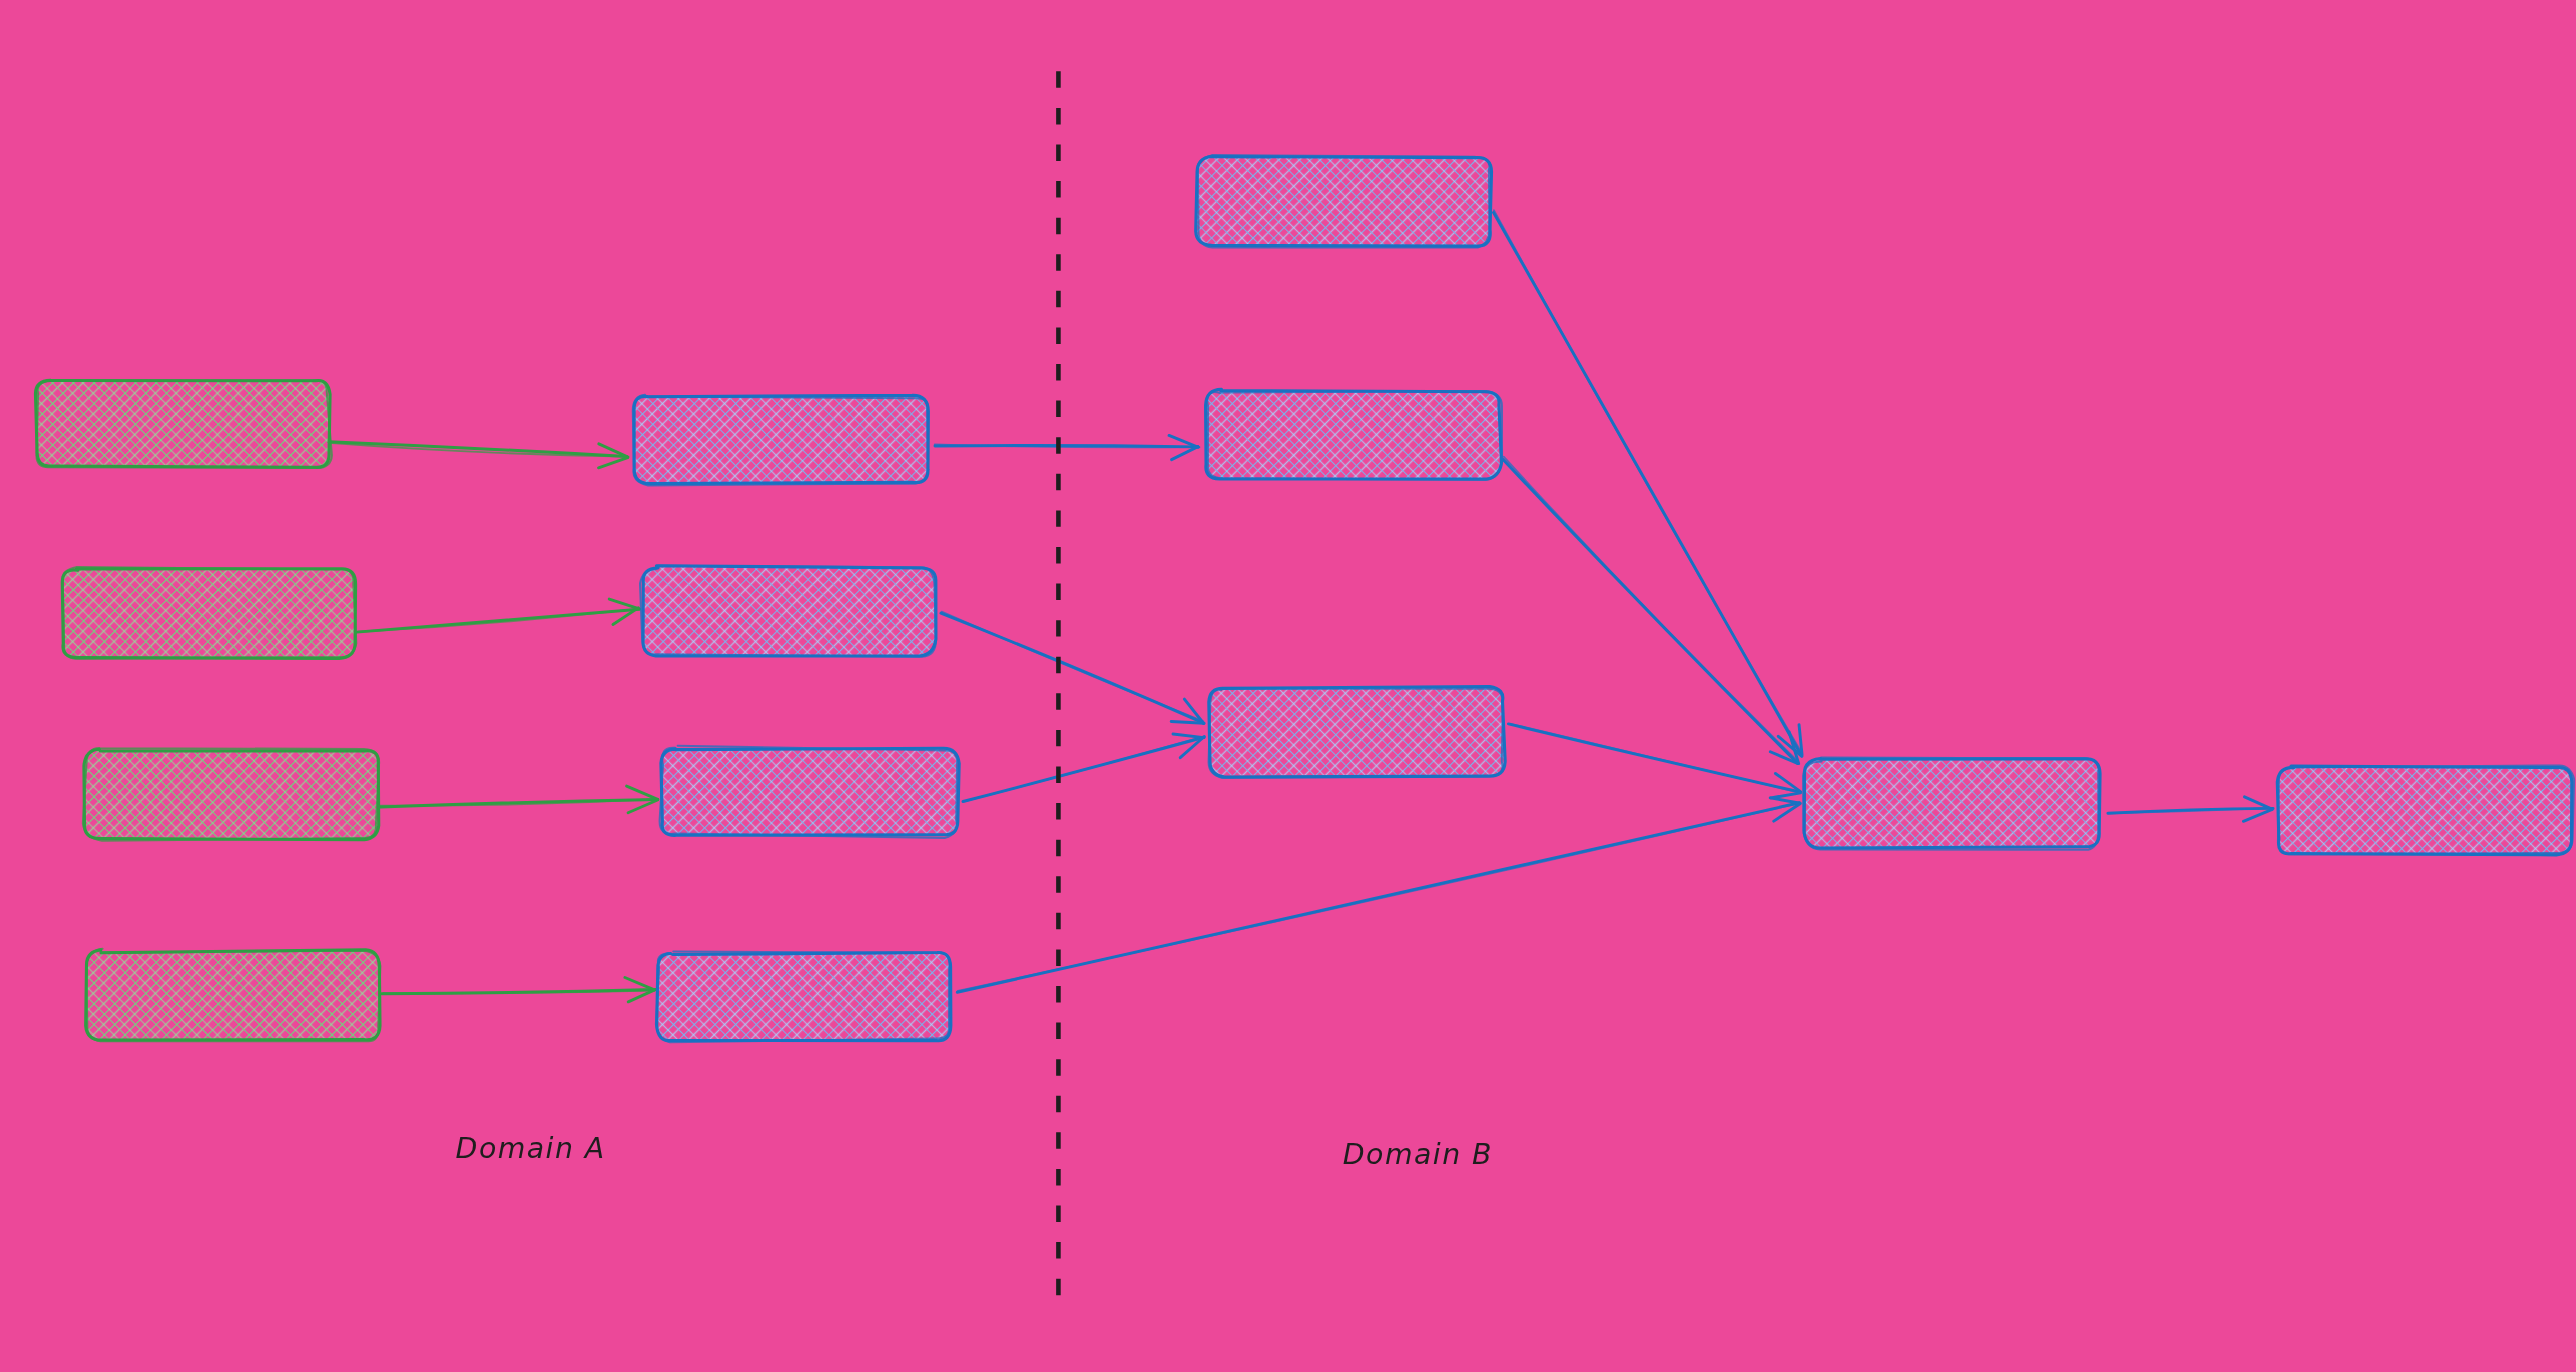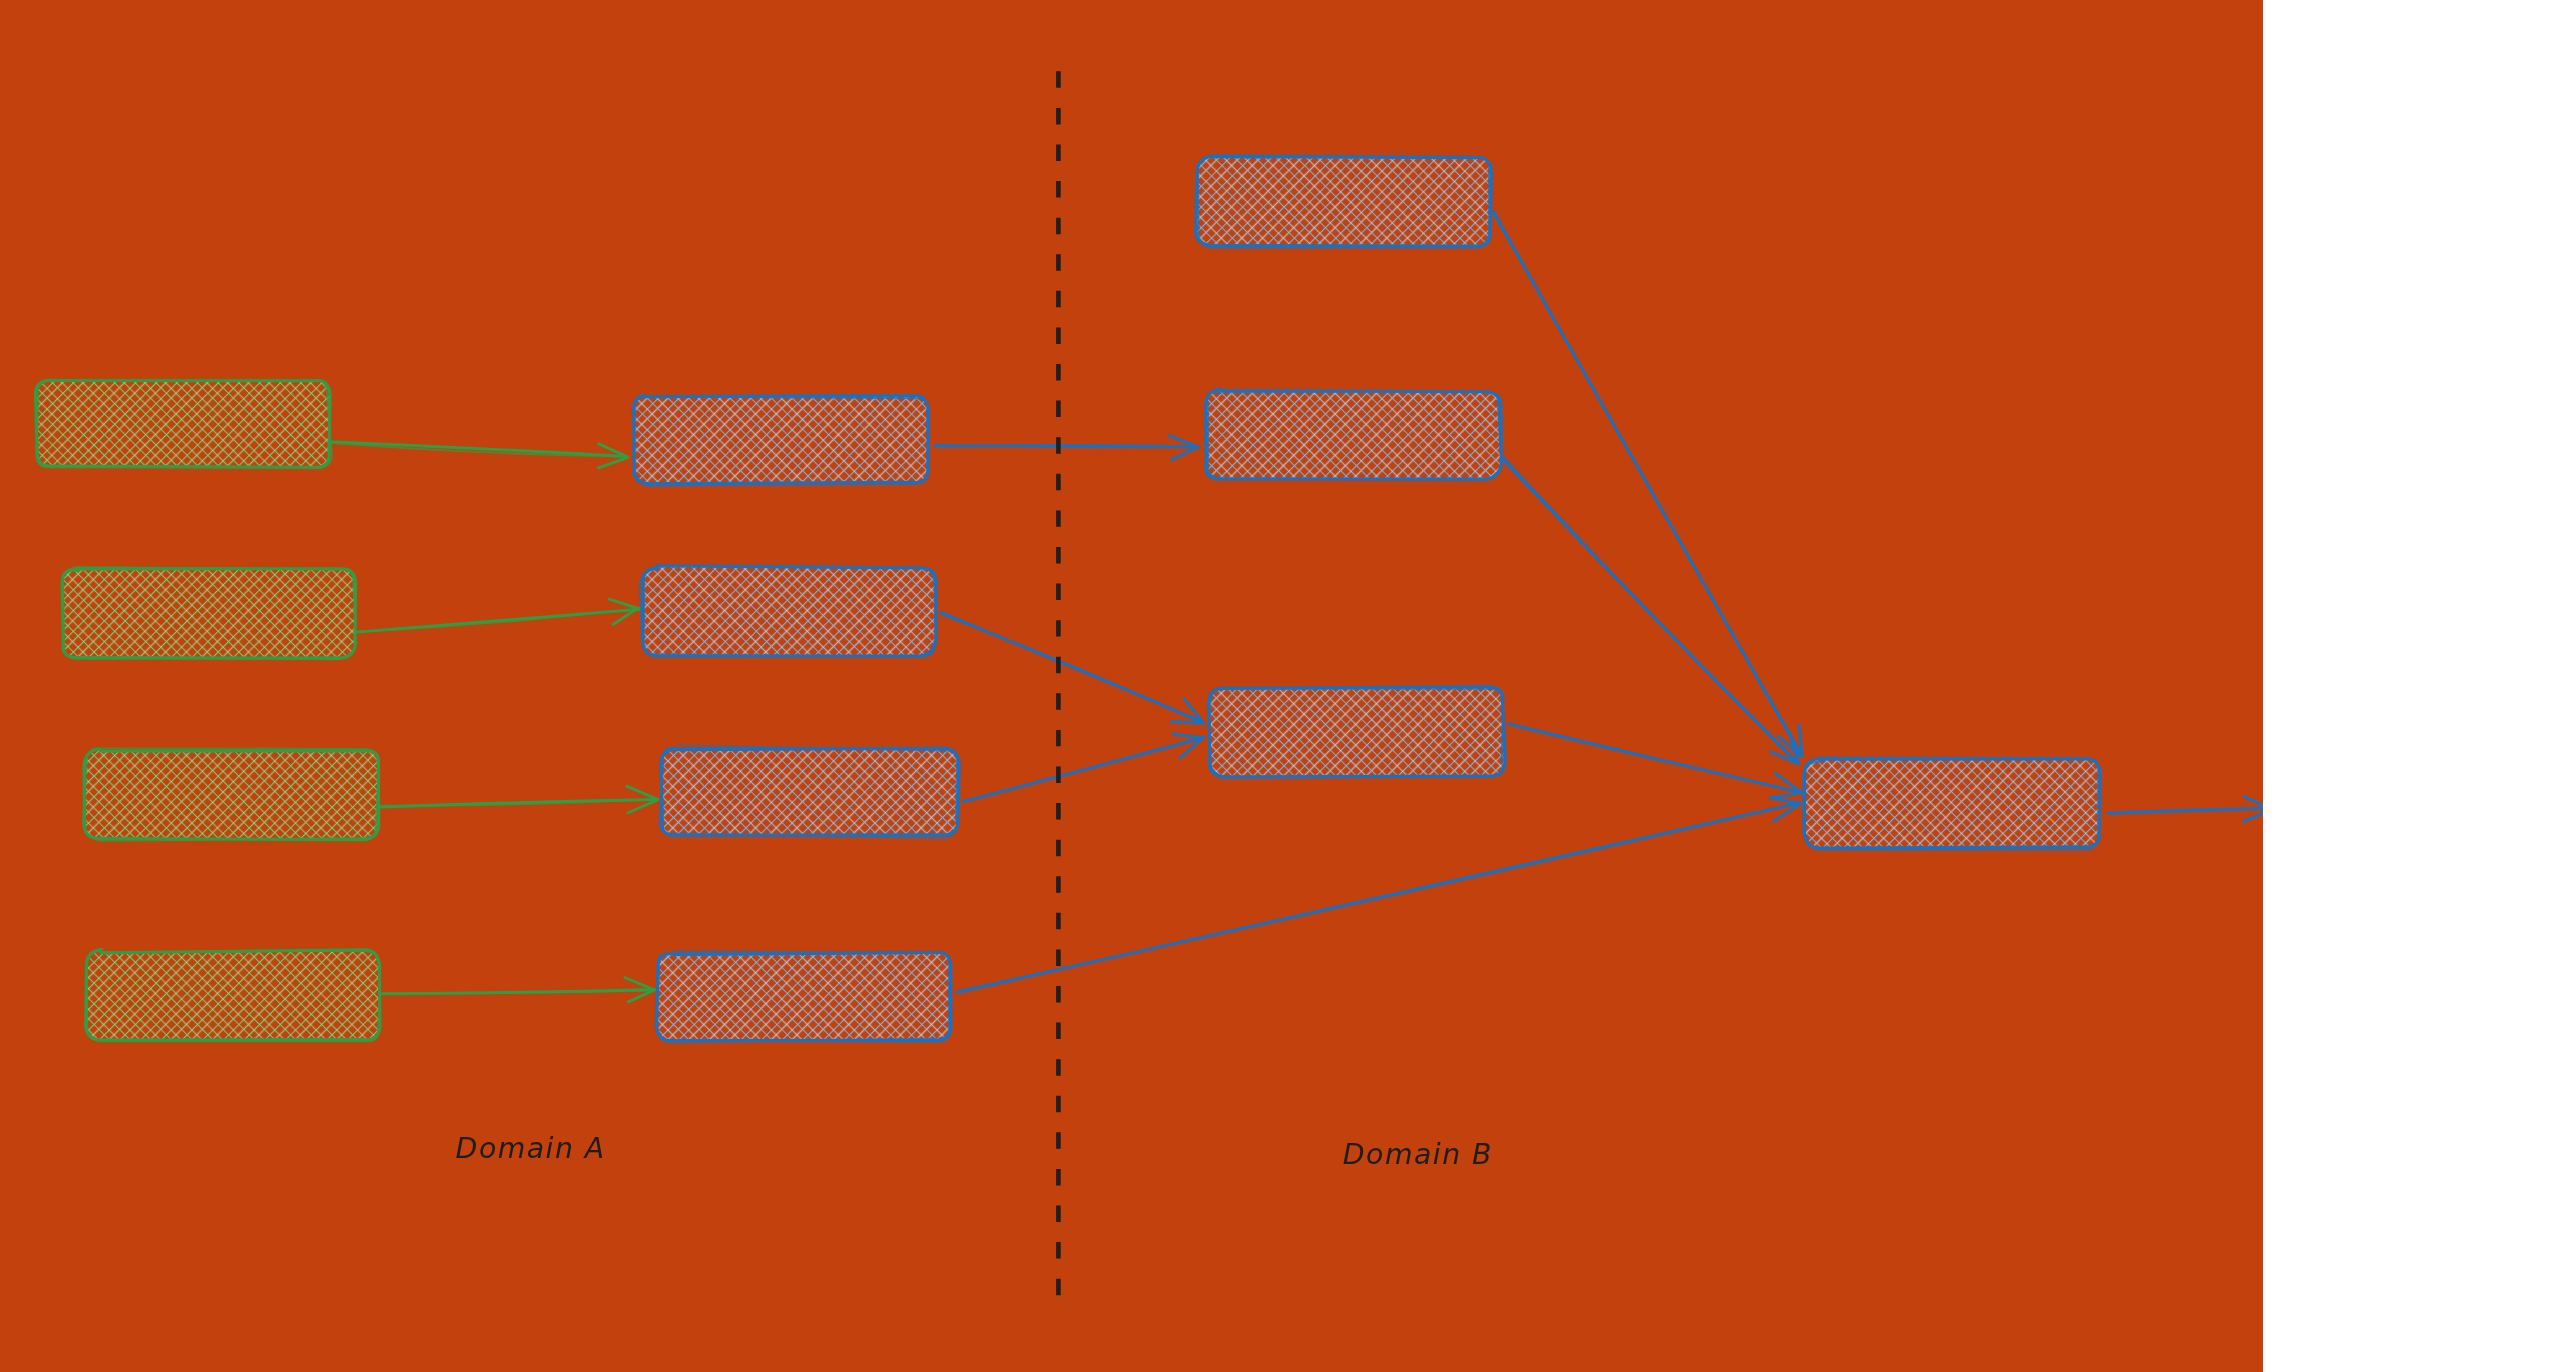--- a/index.html
+++ b/index.html
@@ -6,23 +6,23 @@
   html, body {
     margin: 0;
     padding: 0;
     background: #ffffff;
   }
   body {
     font-family: "Liberation Sans", sans-serif;
   }
   #canvas-root {
     position: relative;
-    width: 2263px;
+    width: 2576px;
     height: 1372px;
-    background: #c2410c;
+    background: #ec4899;
     overflow: hidden;
   }
   #diagram-svg {
     display: block;
     width: 2576px;
     height: 1372px;
   }
   .domain-label {
     font-family: "DejaVu Sans", sans-serif;
     font-size: 31px;

